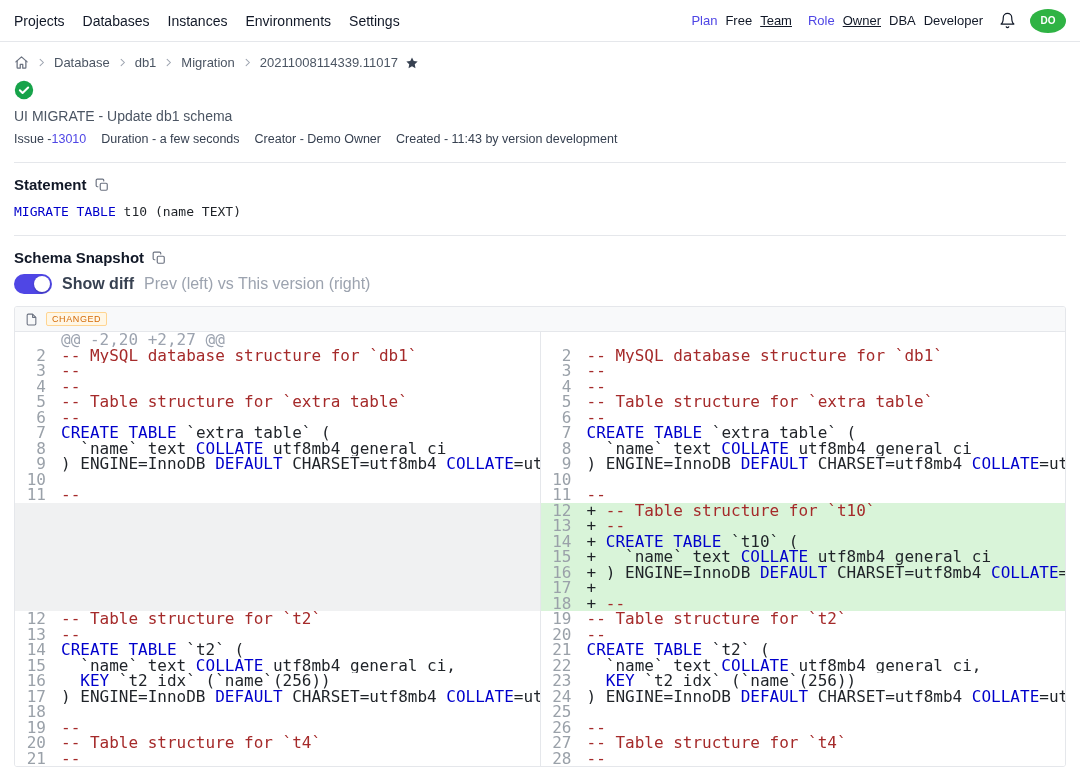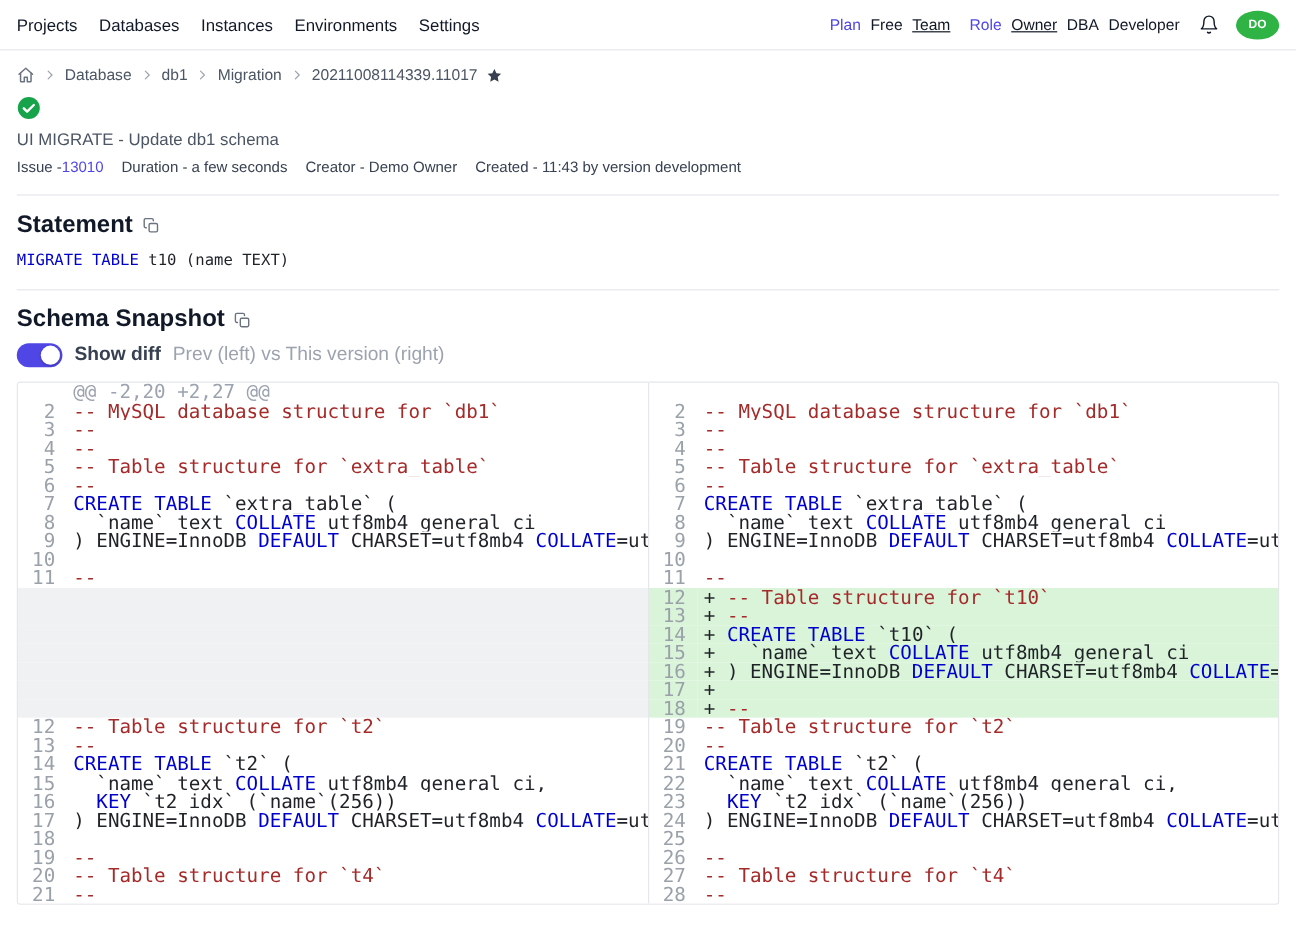--- a/index.html
+++ b/index.html
@@ -37,21 +37,21 @@
   .title-row { margin-top:10px; display:flex; align-items:center; gap:9px; }
   .page-title { font-size:17px; font-weight:700; color:#111827; }
   .subtitle { margin-top:8px; font-size:14px; color:#4b5563; }
   .meta { margin-top:8px; display:flex; align-items:center; gap:15px;
           font-size:12.5px; color:#374151; }
   .link { color:#4f46e5; cursor:pointer; margin-left:0; }
 
   hr.div { border:none; border-top:1px solid #e5e7eb; margin-top:16px; }
 
   .section-h { margin-top:13px; display:flex; align-items:center; gap:8px;
-               font-size:20px; font-weight:700; color:#111827; }
+               font-size:15px; font-weight:700; color:#111827; }
   .copy-btn { display:flex; cursor:pointer; }
 
   .sql { margin-top:11px; font-family:"DejaVu Sans Mono", monospace; font-size:13px;
          color:#1f2328; }
   .kw { color:#0000cc; }
 
   
   .toggle-row { margin-top:8px; display:flex; align-items:center; gap:10px; font-size:16px; }
   .toggle { width:38px; height:20px; border-radius:10px; background:#4f46e5;
             position:relative; cursor:pointer; flex:0 0 auto; }
@@ -193,20 +193,29 @@
 
   <div class="toggle-row">
     <span class="toggle">
         <span class="knob"></span>
       </span>
     <span class="toggle-label">Show diff</span>
     <span class="toggle-hint">Prev (left) vs This version (right)</span>
   </div>
 
   <div class="diff">
+    <div class="diff-header">
+      <span class="icn">
+        <svg width="13" height="13" viewBox="0 0 24 24" fill="none" stroke="#6b7280" stroke-width="2" stroke-linejoin="round">
+            <path d="M14 2H6a2 2 0 0 0-2 2v16a2 2 0 0 0 2 2h12a2 2 0 0 0 2-2V8z"></path>
+            <path d="M14 2v6h6"></path>
+          </svg>
+      </span>
+      <span class="badge">CHANGED</span>
+    </div>
     <div class="diff-grid">
         <div class="gut l hunk"></div>
         <div class="code l hunk">@@ -2,20 +2,27 @@</div>
         <div class="gut r blank"></div>
         <div class="code r blank"></div>
         <div class="gut l ctx">2</div>
         <div class="code l ctx"><span class="tok-c">-- MySQL database structure for `db1`</span></div>
         <div class="gut r ctx">2</div>
         <div class="code r ctx"><span class="tok-c">-- MySQL database structure for `db1`</span></div>
         <div class="gut l ctx">3</div>

